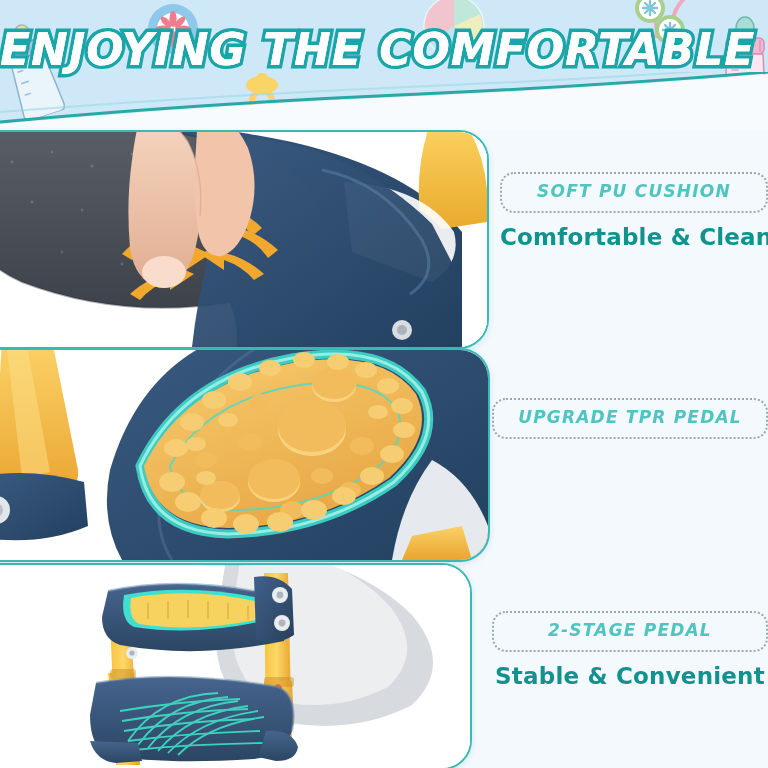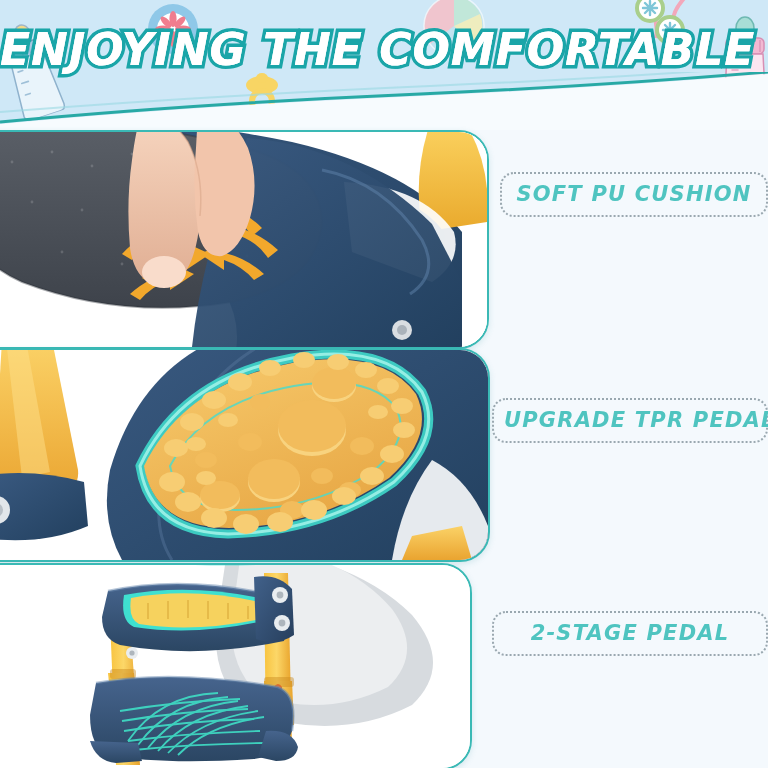--- a/index.html
+++ b/index.html
@@ -72,21 +72,21 @@
 
   .cap-box{
     border:2px dotted #9aa8b0;
     border-radius:14px;
     padding:9px 10px 10px;
     text-align:center;
     background:transparent;
   }
   .cap-title{
     font-family:"DejaVu Sans","Liberation Sans",sans-serif;
-    font-size:21px;font-weight:bold;font-style:italic;
+    font-size:17px;font-weight:bold;font-style:italic;
     color:#4fc4c0;letter-spacing:1.2px;
     text-transform:uppercase;white-space:nowrap;
     line-height:1.05;
   }
   .cap-sub{
     margin-top:11px;text-align:center;
     font-family:"DejaVu Sans","Liberation Sans",sans-serif;
     font-size:23px;font-weight:bold;color:#12928e;
     white-space:nowrap;letter-spacing:.2px;
   }
@@ -245,20 +245,21 @@
 
         <circle cx="410" cy="198" r="10" fill="#d9dde1"></circle>
         <circle cx="410" cy="198" r="5" fill="#aab2ba"></circle>
       </svg>
     </div>
 
     <div class="caption" id="caption-1">
       <div class="cap-box">
         <div class="cap-title">Soft PU Cushion</div>
       </div>
+      <div class="cap-sub">Comfortable &amp; Clean</div>
     </div>
   </div>
 
   <div class="row" id="row-2">
 
     <div class="photo" id="photo-2">
       <svg viewBox="0 0 496 210" preserveAspectRatio="xMidYMid slice">
         <defs>
           <linearGradient id="navy2" x1="0" y1="0" x2="1" y2="1">
             <stop offset="0" stop-color="#3a5a81"></stop>
@@ -430,16 +431,17 @@
         <path d="M274 166 Q300 164 306 182 Q304 196 284 196 L266 192 Z" fill="url(#step3)"></path>
 
         <path d="M150 -20 Q230 -24 300 -12 L300 -2 Q220 4 150 -4 Z" fill="#3fe0d0" opacity="0.6"></path>
       </svg>
     </div>
 
     <div class="caption" id="caption-3">
       <div class="cap-box">
         <div class="cap-title">2-Stage Pedal</div>
       </div>
+      <div class="cap-sub">Stable &amp; Convenient</div>
     </div>
   </div>
 
 </div>
 
 </body></html>

